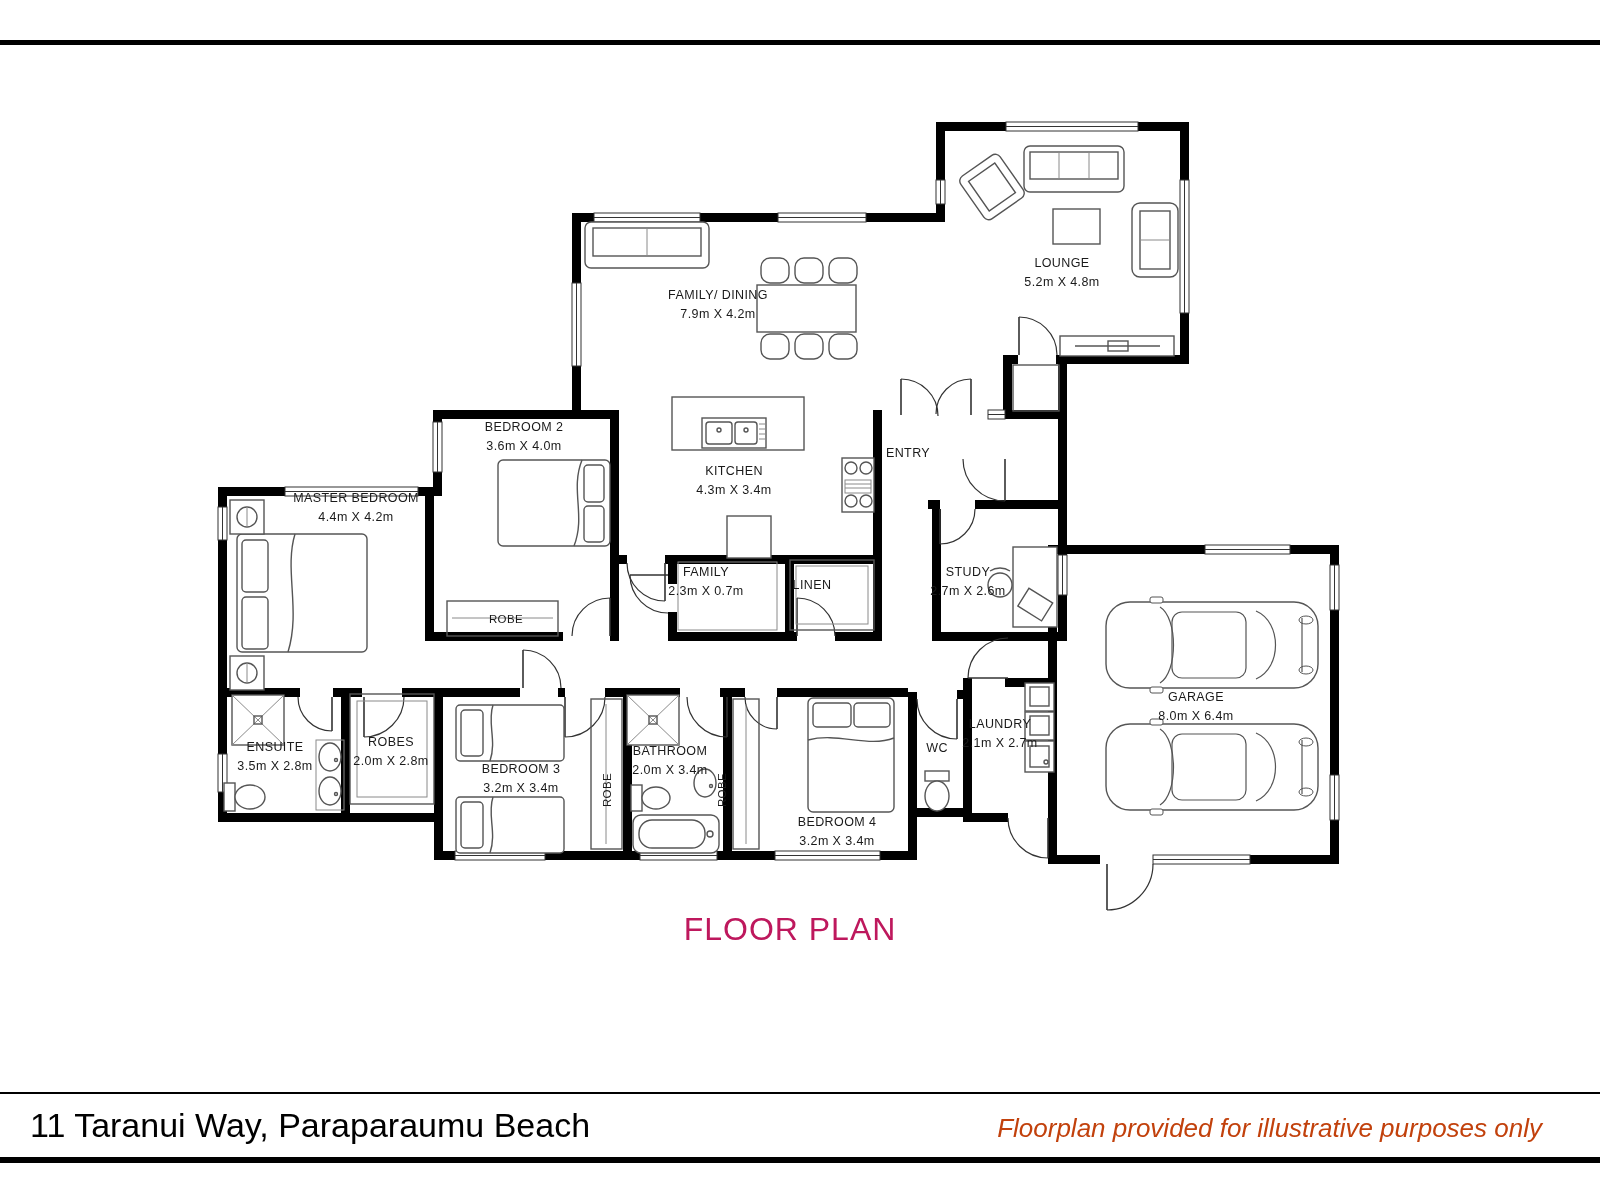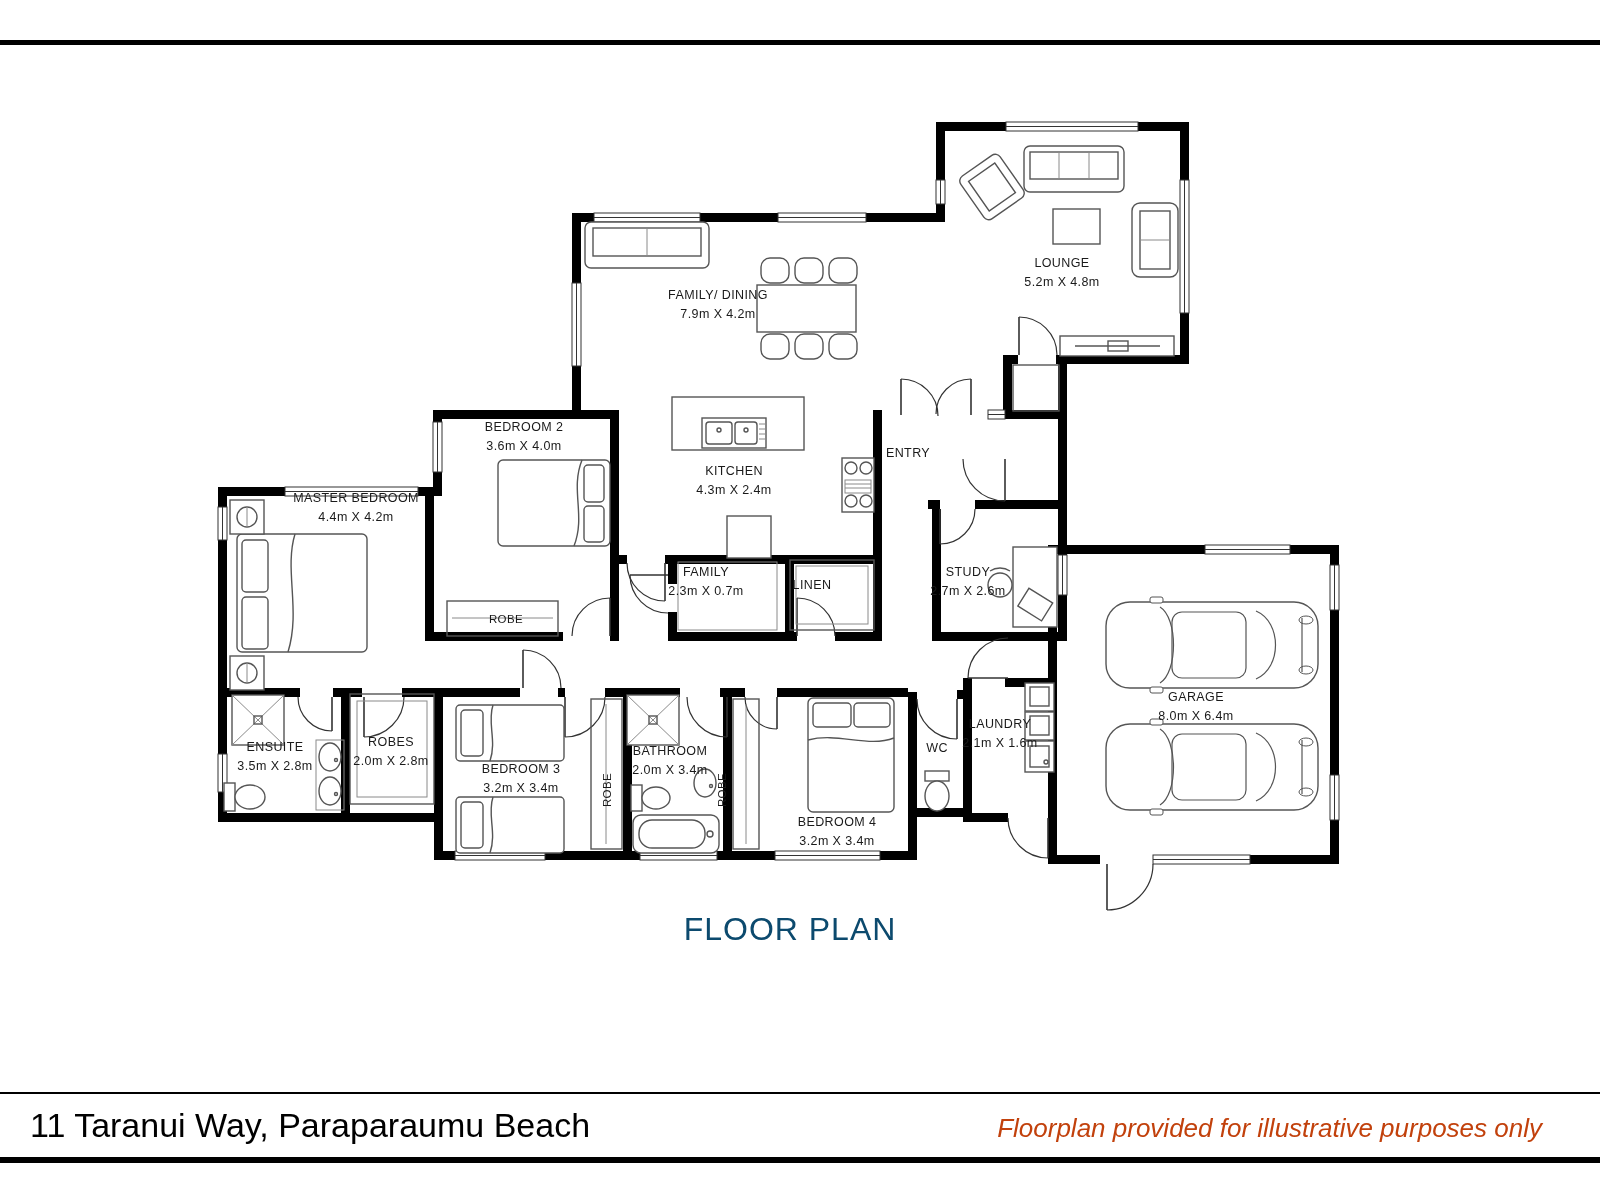--- a/index.html
+++ b/index.html
@@ -3,21 +3,21 @@
 <meta charset="utf-8">
 <style>
   html,body{margin:0;padding:0;background:#fff;}
   .canvas{position:relative;width:1600px;height:1200px;background:#fff;overflow:hidden;
           font-family:"Liberation Sans",sans-serif;color:#111;}
   .rule{position:absolute;left:0;width:1600px;background:#000;}
   .rule.top{top:40px;height:5px;}
   .rule.footer-thin{top:1092px;height:2px;}
   .rule.footer-thick{top:1157px;height:6px;}
   .plan-title{position:absolute;left:790px;top:929px;transform:translate(-50%,-50%);
-              font-size:32px;letter-spacing:1px;color:#0c4a6e;white-space:nowrap;}
+              font-size:32px;letter-spacing:1px;color:#be185d;white-space:nowrap;}
   .address{position:absolute;left:30px;top:1125px;transform:translateY(-50%);
            font-size:34px;color:#000;white-space:nowrap;}
   .disclaimer{position:absolute;right:58px;top:1128px;transform:translateY(-50%);
               font-style:italic;font-size:26px;color:#c2410c;white-space:nowrap;}
   svg.plan{position:absolute;left:0;top:0;}
   .rl{position:absolute;transform:translate(-50%,-50%);text-align:center;color:#1a1a1a;
       font-size:12.5px;letter-spacing:.4px;line-height:1.5;white-space:nowrap;}
   .rl.vert{transform:translate(-50%,-50%) rotate(-90deg);font-size:11.5px;}
   .rl.small{font-size:11.5px;}
   .w{fill:#000;}
@@ -503,21 +503,21 @@
   <div class="rl" style="left:1062px;top:273px">
     <div>LOUNGE</div>
     <div>5.2m X 4.8m</div>
   </div>
   <div class="rl" style="left:718px;top:305px">
     <div>FAMILY/ DINING</div>
     <div>7.9m X 4.2m</div>
   </div>
   <div class="rl" style="left:734px;top:481px">
     <div>KITCHEN</div>
-    <div>4.3m X 2.4m</div>
+    <div>4.3m X 3.4m</div>
   </div>
   <div class="rl" style="left:908px;top:453px">
     <div>ENTRY</div>
   </div>
   <div class="rl" style="left:524px;top:437px">
     <div>BEDROOM 2</div>
     <div>3.6m X 4.0m</div>
   </div>
   <div class="rl" style="left:356px;top:508px">
     <div>MASTER BEDROOM</div>
@@ -556,21 +556,21 @@
   </div>
   <div class="rl" style="left:837px;top:832px">
     <div>BEDROOM 4</div>
     <div>3.2m X 3.4m</div>
   </div>
   <div class="rl" style="left:937px;top:748px">
     <div>WC</div>
   </div>
   <div class="rl" style="left:1000px;top:734px">
     <div>LAUNDRY</div>
-    <div>2.1m X 1.6m</div>
+    <div>2.1m X 2.7m</div>
   </div>
   <div class="rl small" style="left:506px;top:620px">
     <div>ROBE</div>
   </div>
   <div class="rl vert" style="left:608px;top:790px">
     <div>ROBE</div>
   </div>
   <div class="rl vert" style="left:723px;top:790px">
     <div>ROBE</div>
   </div>

